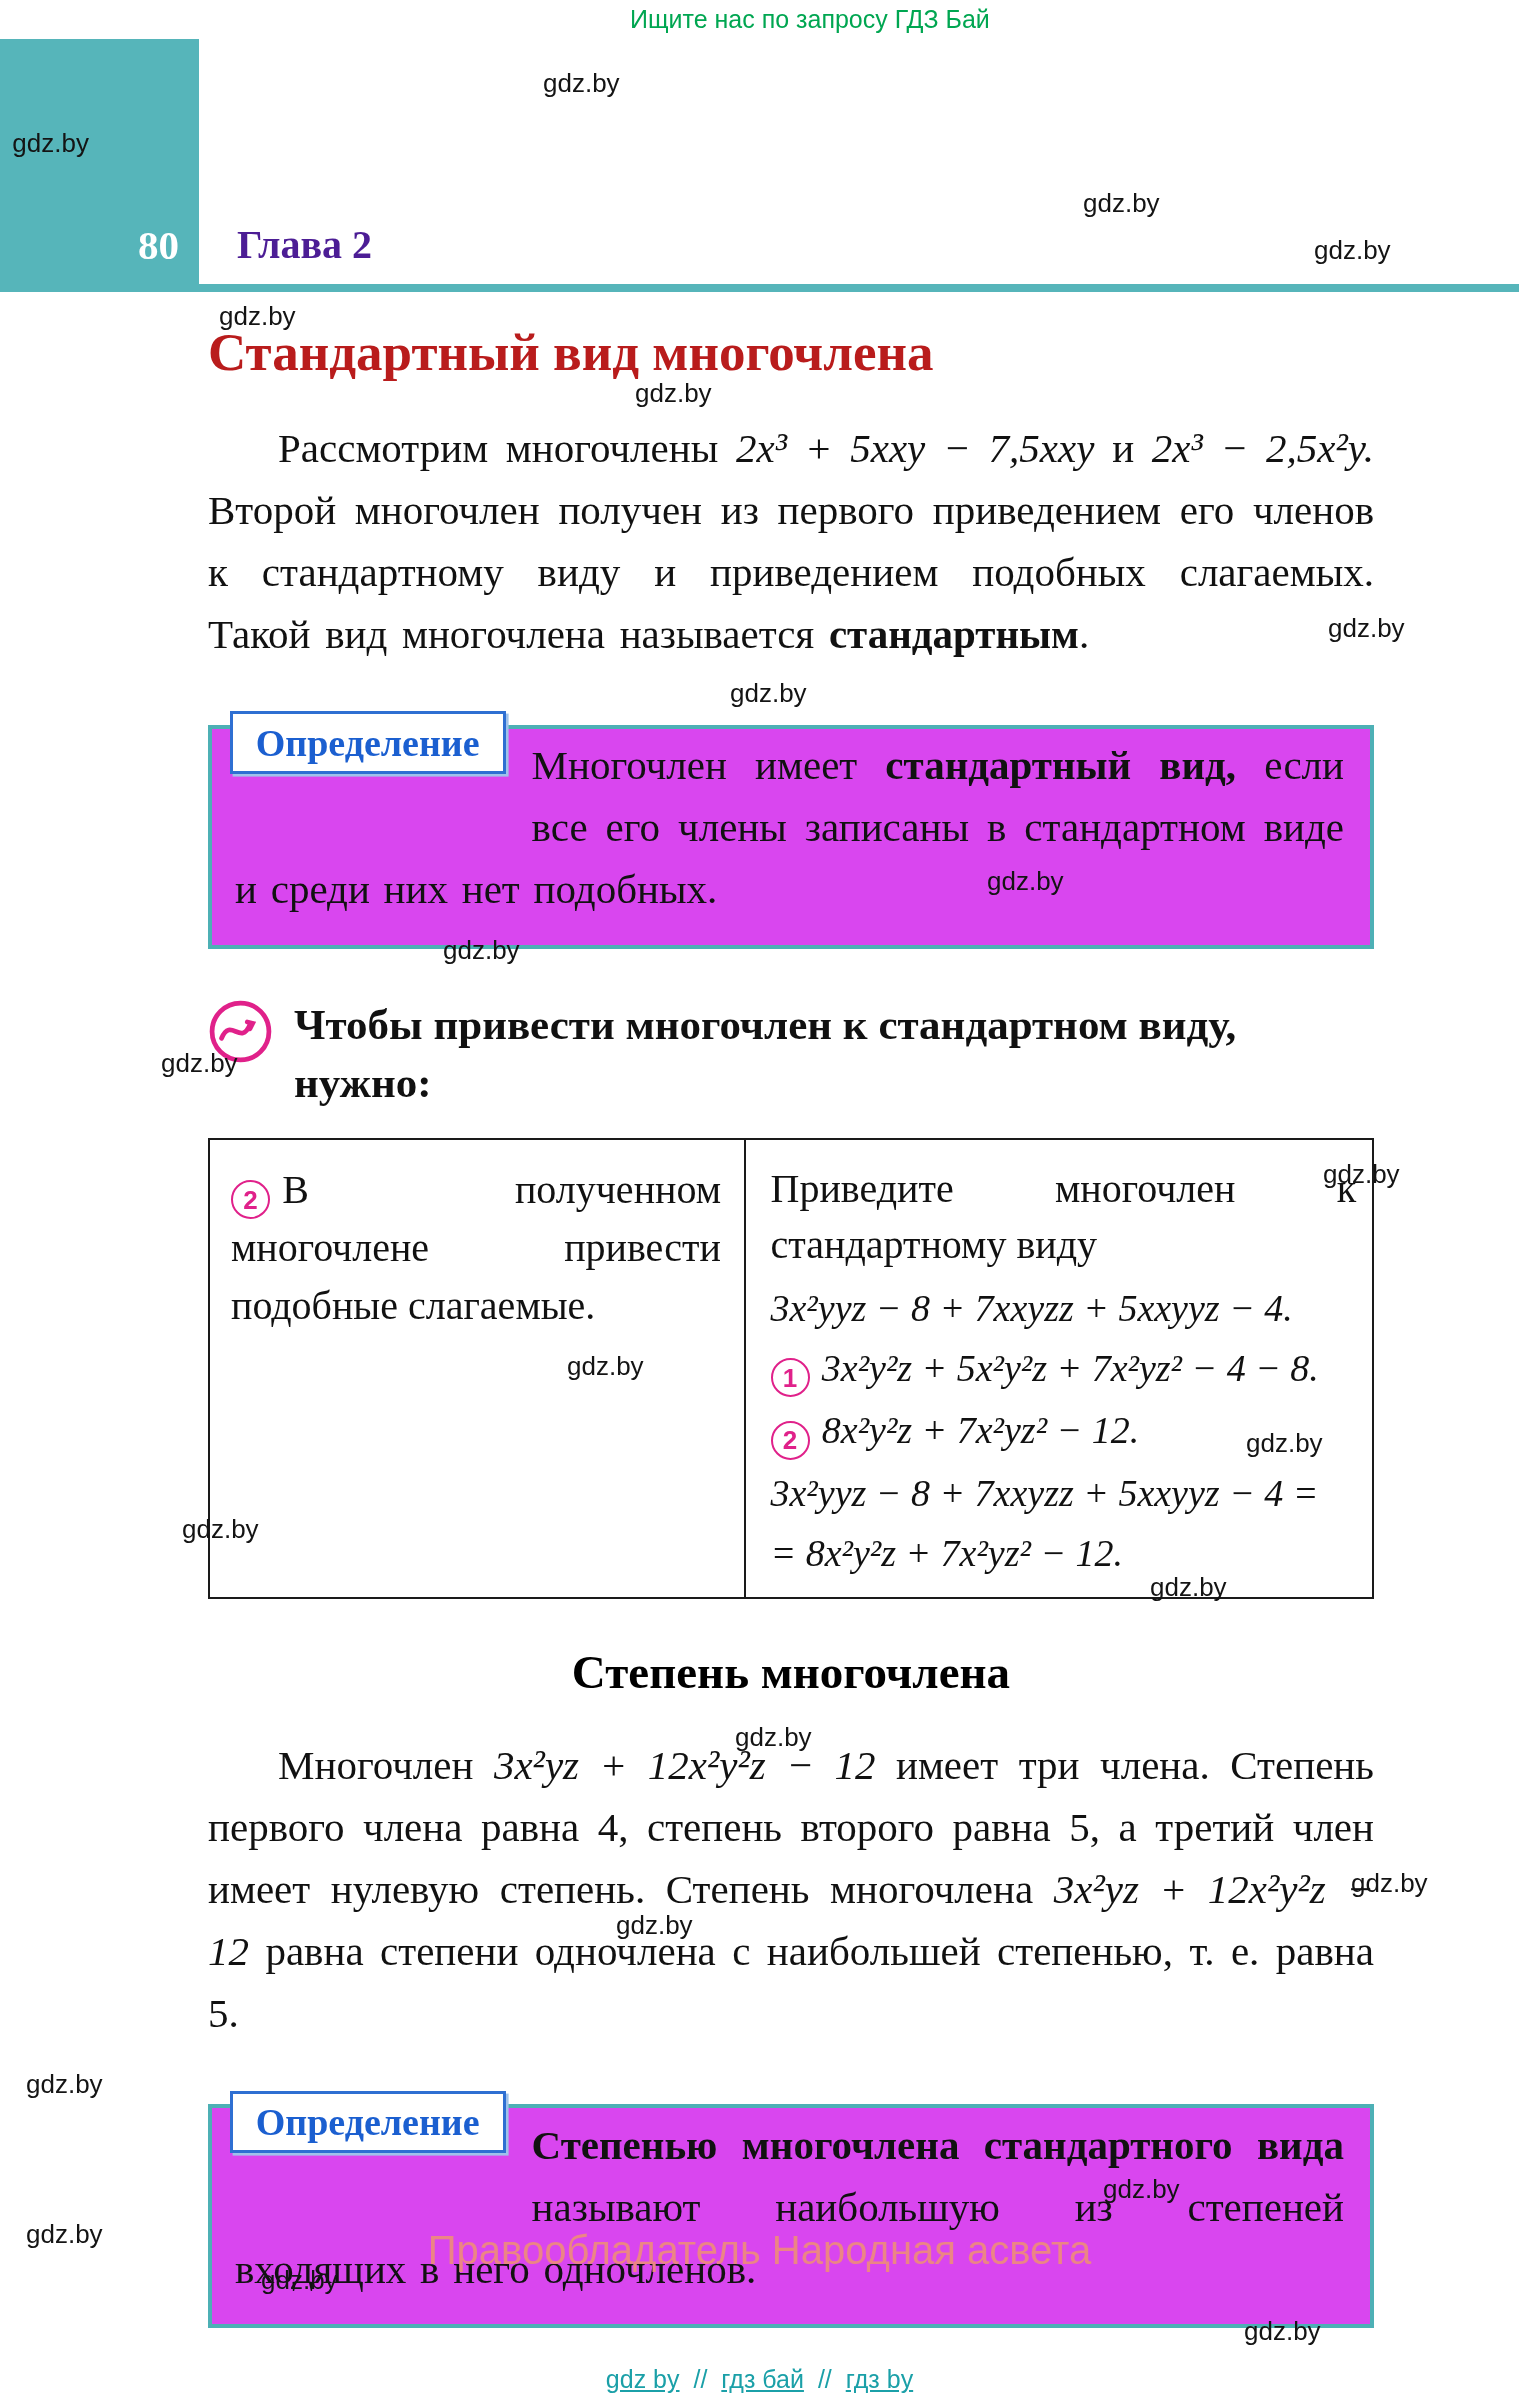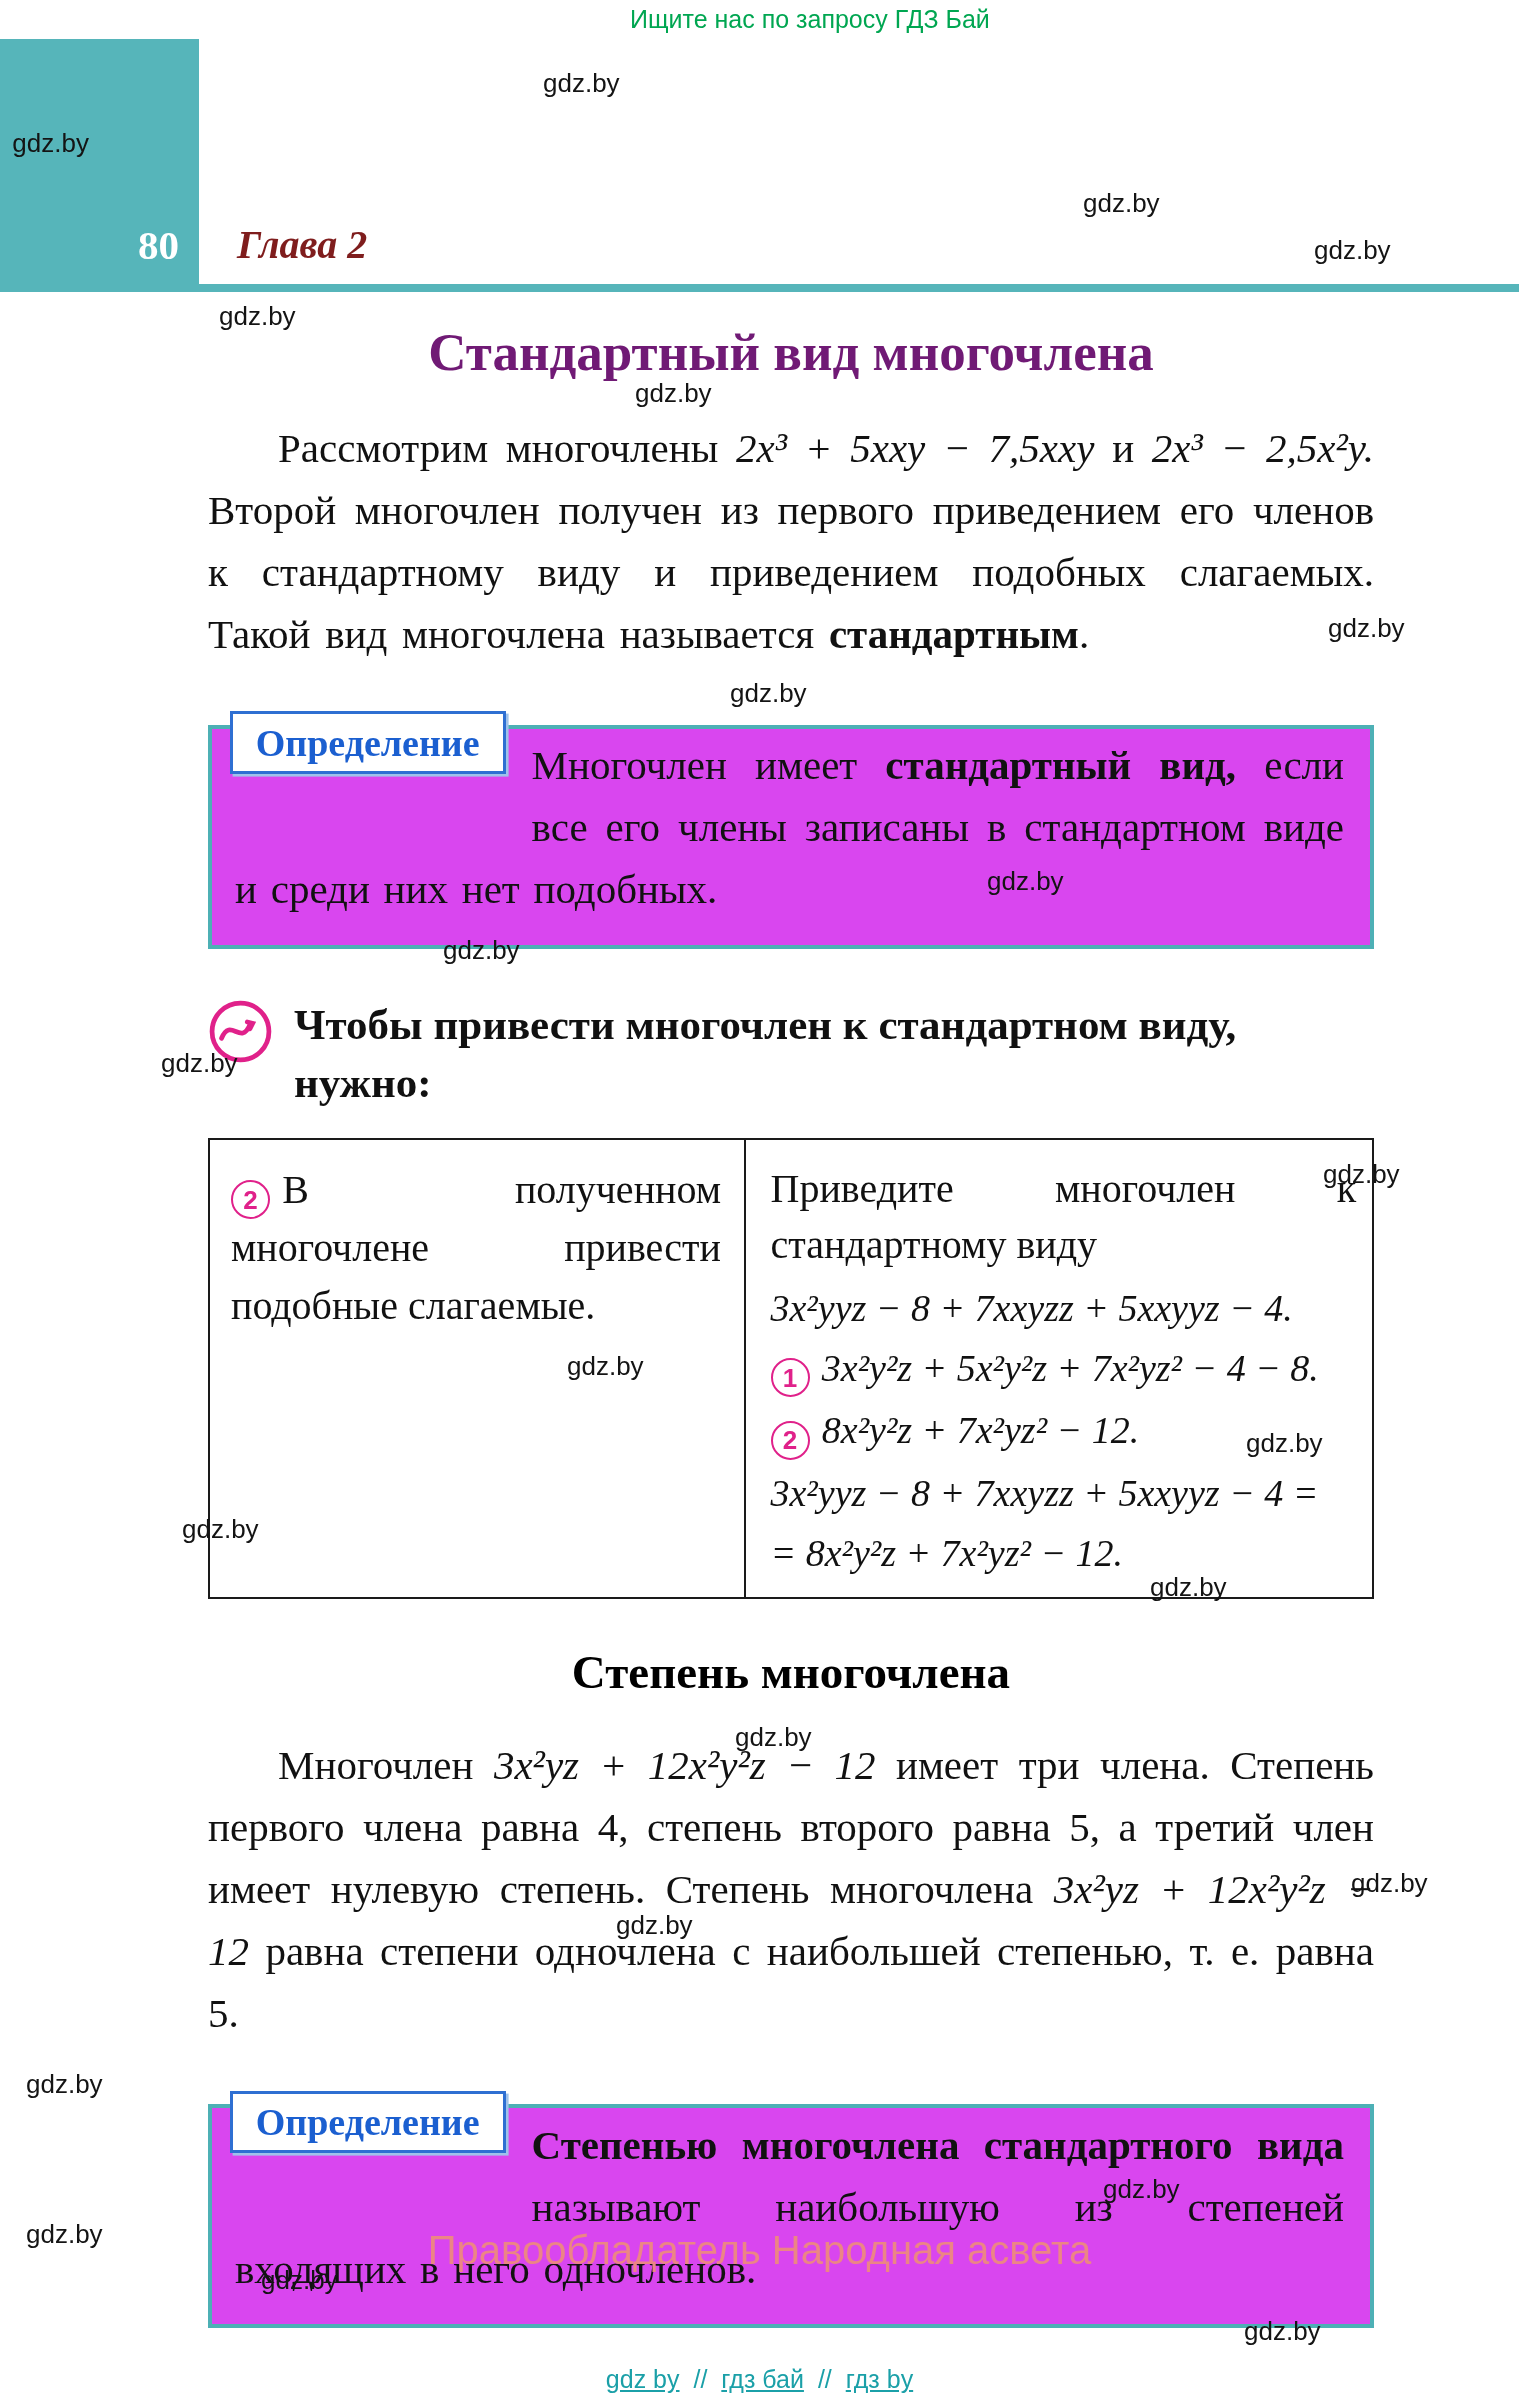--- a/index.html
+++ b/index.html
@@ -26,33 +26,33 @@
   .teal-block{
     position:absolute;left:0;top:39px;width:199px;height:248px;
     background:#56b5ba;
   }
   .page-num{
     position:absolute;left:138px;top:221px;
     font-size:41px;font-weight:bold;color:#ffffff;
   }
   .chapter{
     position:absolute;left:237px;top:221px;
-    font-size:40px;font-weight:bold;color:#7f1d1d;font-style:italic;
+    font-size:40px;font-weight:bold;color:#4c1d95;
   }
   .header-rule{
     position:absolute;left:0;top:284px;width:1519px;height:7.9px;
     background:#56b5ba;
   }
   
   .main{
     position:absolute;left:208px;top:308px;width:1166px;
   }
   .sec-title{
-    text-align:center;font-weight:bold;font-size:53px;
-    margin:14px 0 0 0;color:#701a75;
+    text-align:left;font-weight:bold;font-size:53px;
+    margin:14px 0 0 0;color:#b91c1c;
   }
   .sec-title2{
     text-align:center;font-weight:bold;font-size:47px;
     margin:46px 0 0 0;color:#000;
   }
   .para{
     margin-top:35px;
     font-size:41px;line-height:62px;
     text-align:justify;text-indent:70px;
     word-spacing:4.4px;

